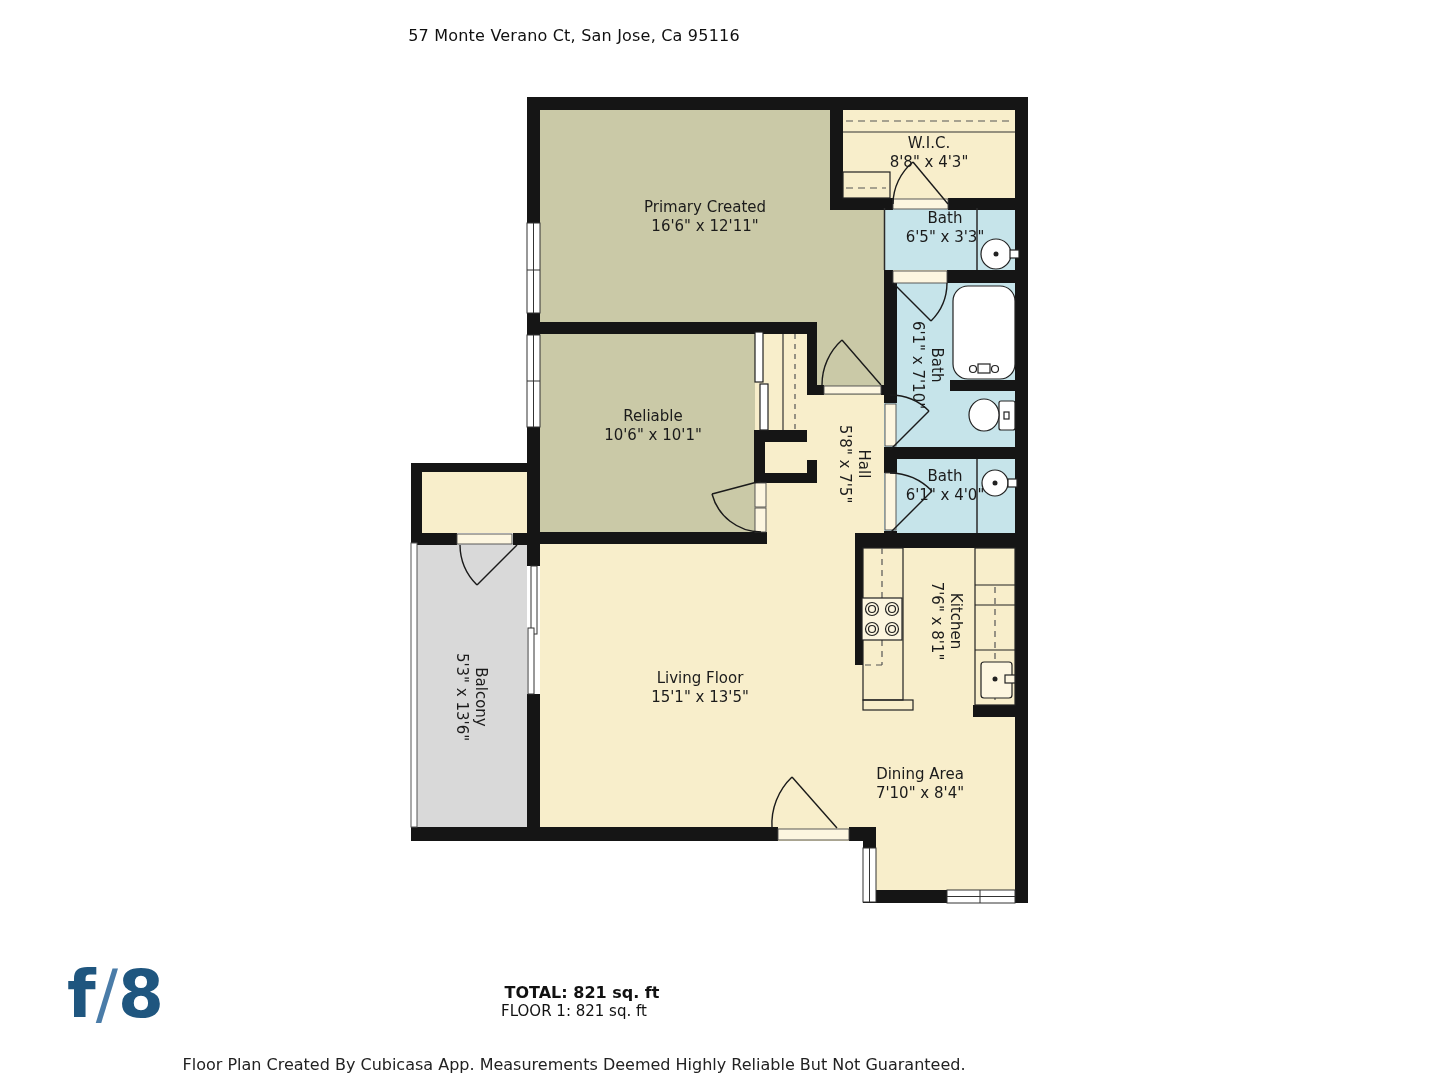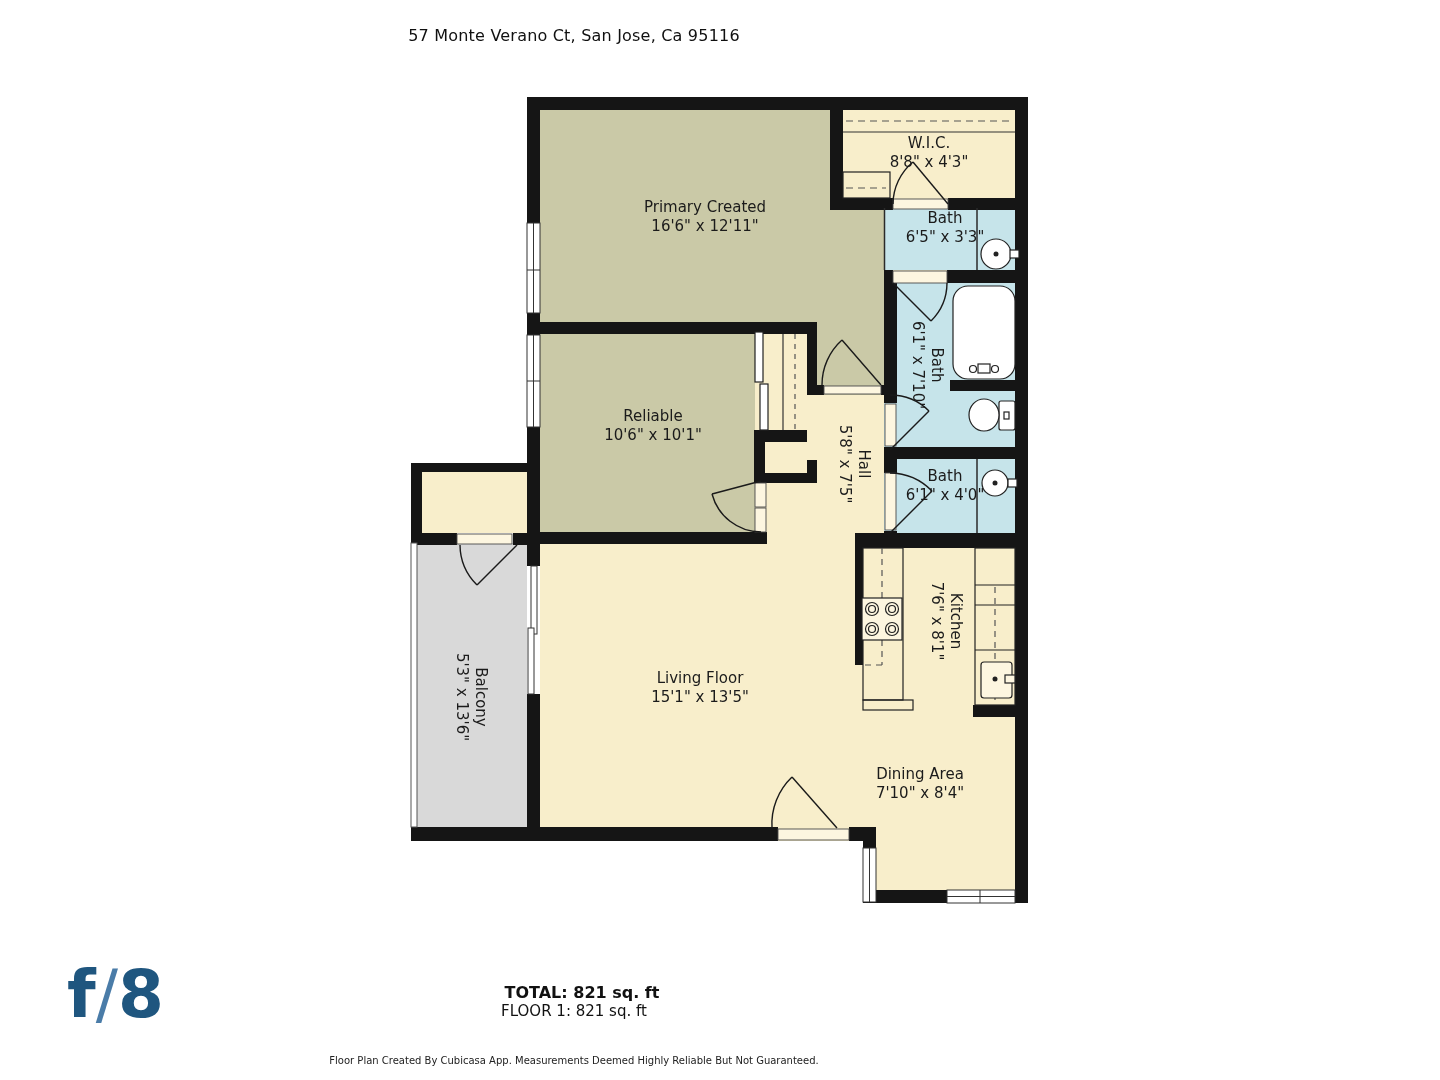--- a/index.html
+++ b/index.html
@@ -30,21 +30,21 @@
   #lbl-living{left:700px;top:688px}
   #lbl-dining{left:920px;top:784px}
   #lbl-balcony{left:471px;top:697px}
   .totals{
     position:absolute;top:983px;left:0;width:100%;text-align:center;
     font-size:15px;line-height:19px;color:#111;
   }
   .totals .total-line{font-weight:bold;font-size:16px;padding-left:16px;}
   .disclaimer{
     position:absolute;top:1055px;left:0;width:100%;text-align:center;
-    font-size:10px;color:#222;
+    font-size:16px;color:#222;
   }
   .logo{
     position:absolute;left:36px;top:962px;
     font-size:66px;line-height:1;font-weight:bold;color:var(--logo,#1f567f);margin-left:31px;
   }
   .logo .slash{color:var(--logoSlash,#4a7ca8);font-weight:400;}
 </style>
 </head>
 <body>
 

